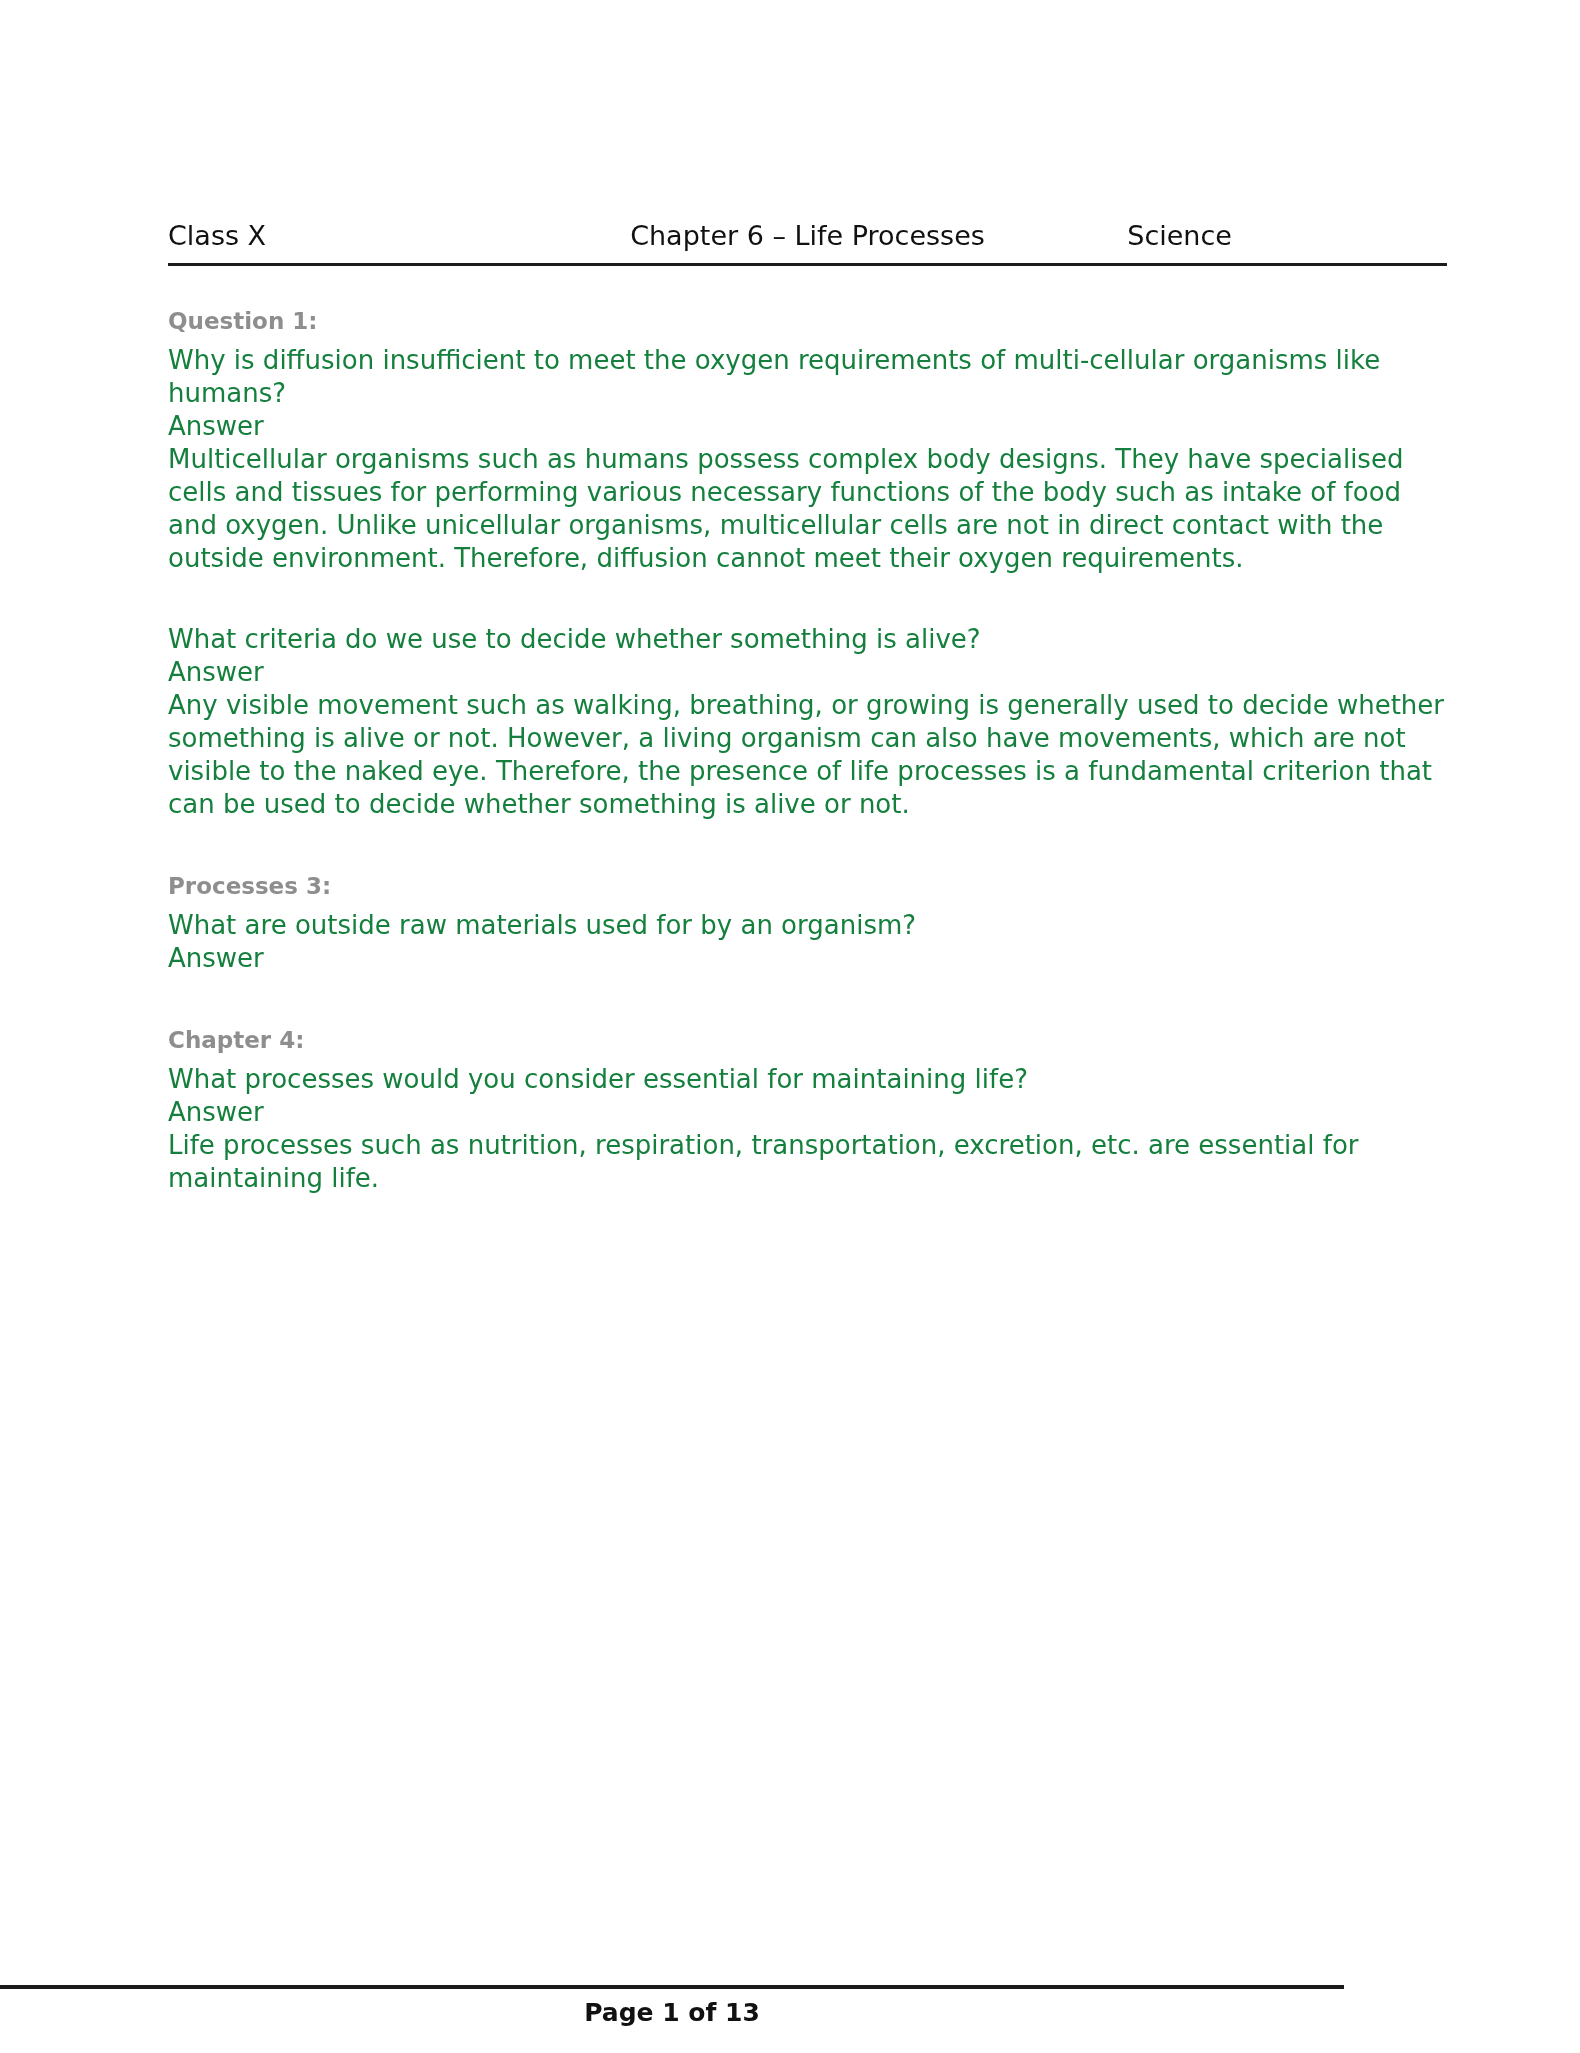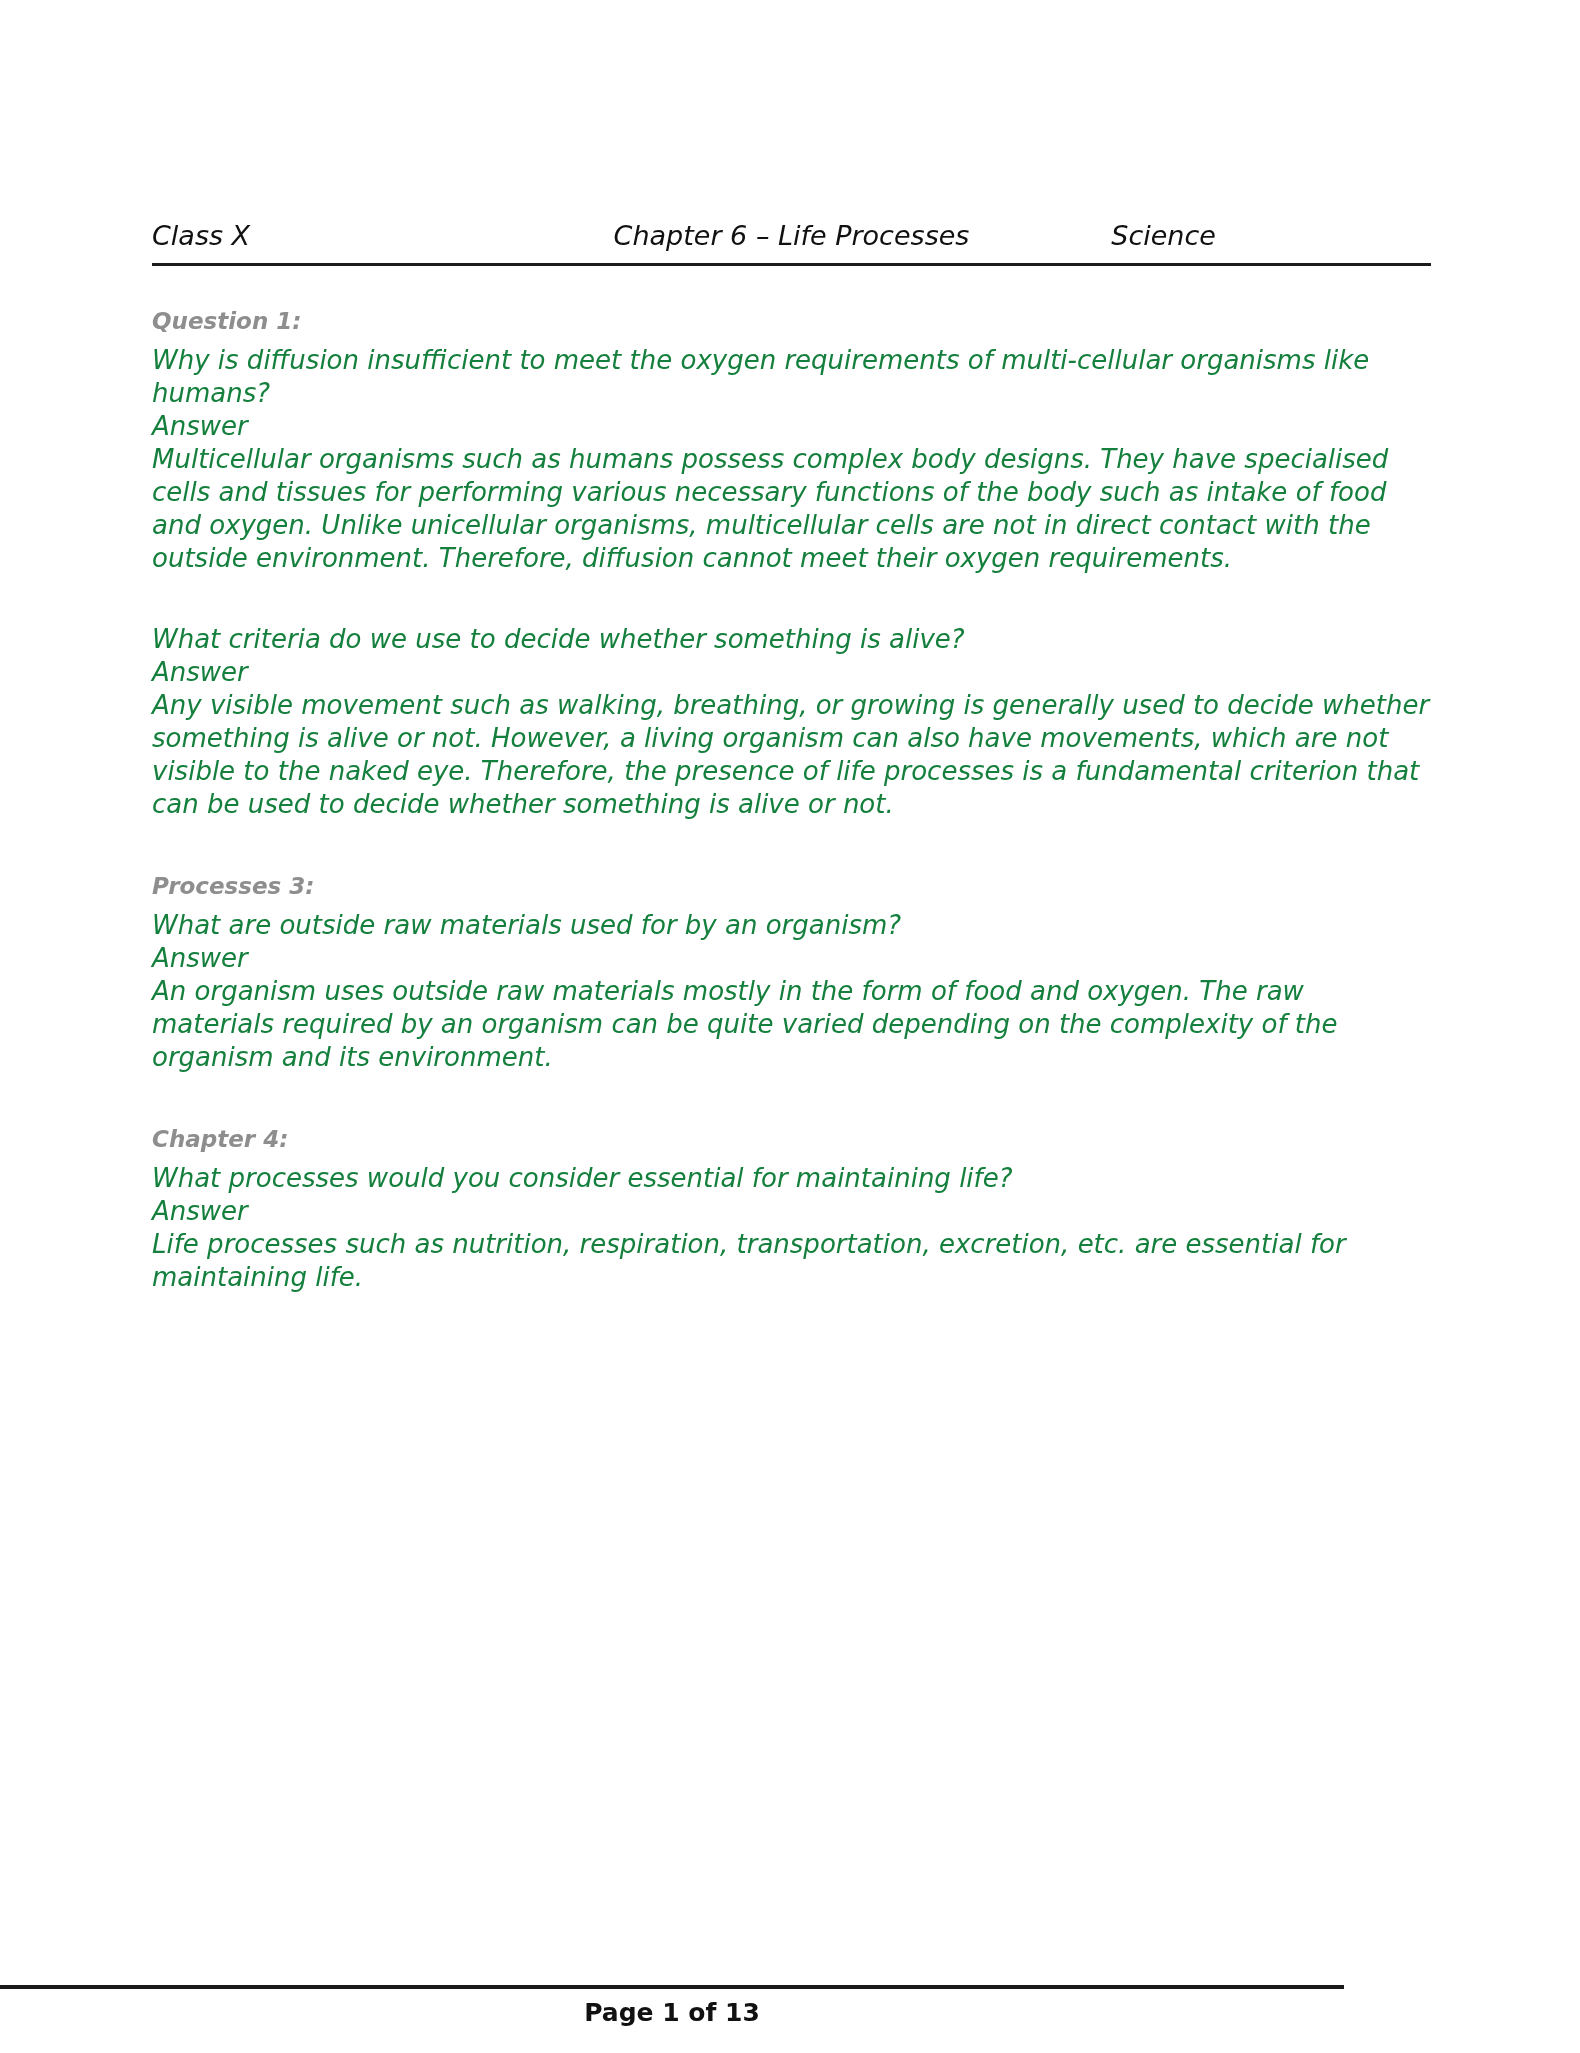--- a/index.html
+++ b/index.html
@@ -11,24 +11,23 @@
     width: 1580px;
     height: 2053px;
     position: relative;
     overflow: hidden;
     font-family: "DejaVu Sans", "Liberation Sans", sans-serif;
     color: #1a1a1a;
     -webkit-font-smoothing: antialiased;
   }
   .content {
     position: absolute;
-    left: 152px;
+    left: 168px;
     width: 1279px;
     top: 0;
-    font-style: italic;
   }
   .page-header {
     padding-top: 220px;
     display: flex;
     justify-content: space-between;
     align-items: baseline;
     border-bottom: 3px solid #1c1c1c;
     padding-bottom: 11px;
     font-size: 27px;
     line-height: 32px;
@@ -89,21 +88,20 @@
   <div class="qa-block">
     <p class="q-text">What criteria do we use to decide whether something is alive?</p>
     <p class="a-label">Answer</p>
     <p class="a-text">Any visible movement such as walking, breathing, or growing is generally used to decide whether something is alive or not. However, a living organism can also have movements, which are not visible to the naked eye. Therefore, the presence of life processes is a fundamental criterion that can be used to decide whether something is alive or not.</p>
   </div>
 
   <div class="qa-block">
     <p class="q-label">Processes 3:</p>
     <p class="q-text">What are outside raw materials used for by an organism?</p>
     <p class="a-label">Answer</p>
-    <p class="a-text">An organism uses outside raw materials mostly in the form of food and oxygen. The raw materials required by an organism can be quite varied depending on the complexity of the organism and its environment.</p>
   </div>
 
   <div class="qa-block">
     <p class="q-label">Chapter 4:</p>
     <p class="q-text">What processes would you consider essential for maintaining life?</p>
     <p class="a-label">Answer</p>
     <p class="a-text">Life processes such as nutrition, respiration, transportation, excretion, etc. are essential for maintaining life.</p>
   </div>
 
 </div>

